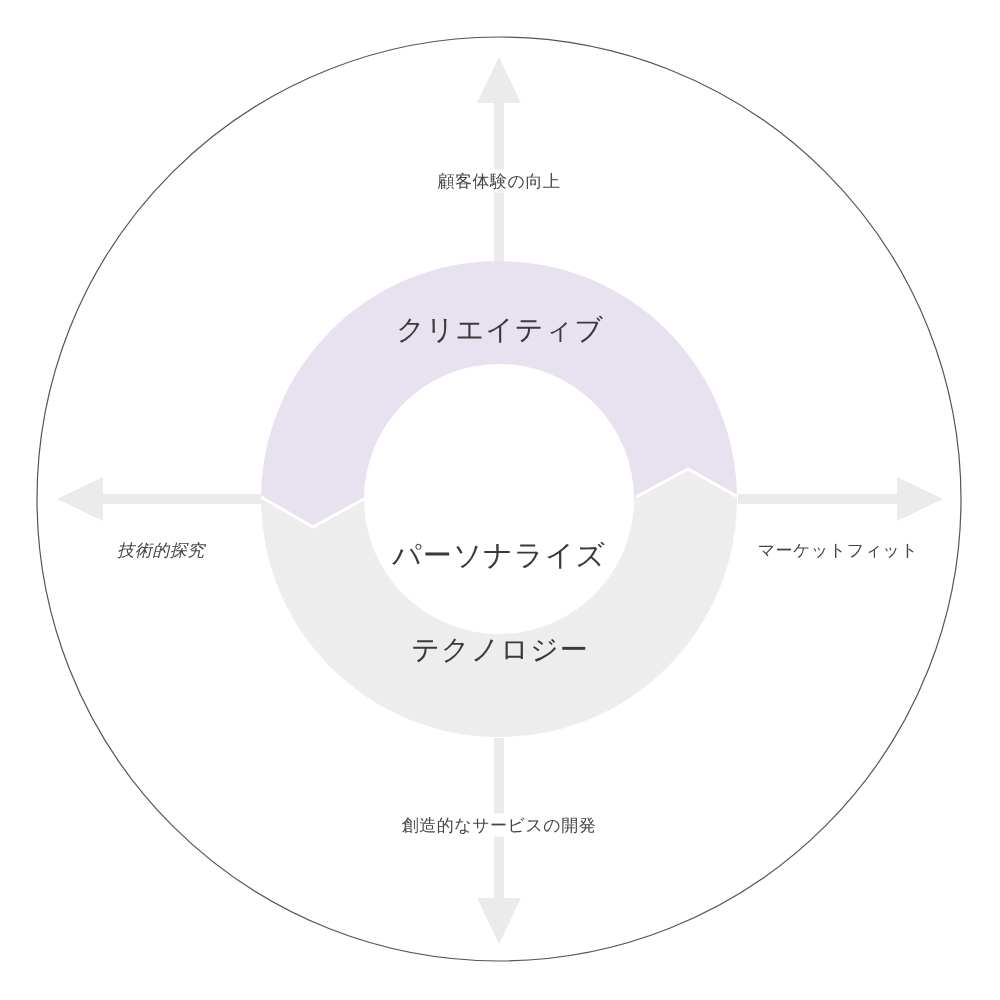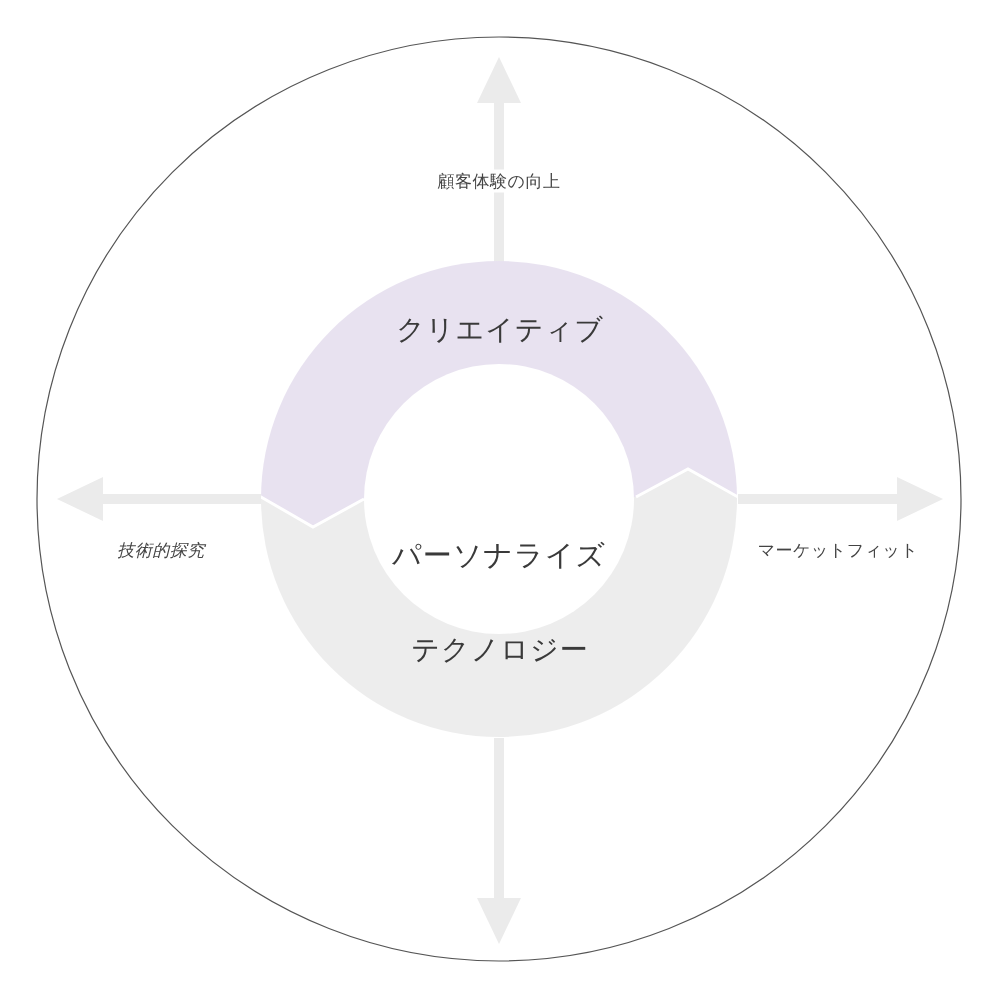--- a/index.html
+++ b/index.html
@@ -44,20 +44,21 @@
     <g mask="url(#donutMask)">
       <rect x="250" y="250" width="500" height="500" fill="#ededed"></rect>
       <polygon points="250,250 750,250 750,497 738,497 688,469 636,497 364,499 313,527 261,497 250,497" fill="#e8e2f0"></polygon>
       <polyline points="250,491 261,497 313,527 364,499" fill="none" stroke="#ffffff" stroke-width="3"></polyline>
       <polyline points="636,497 688,469 738,497 750,504" fill="none" stroke="#ffffff" stroke-width="3"></polyline>
     </g>
   </svg>
 
   
   <div class="lbl axis-lbl" style="left:499px; top:181px;">顧客体験の向上</div>
+  <div class="lbl axis-lbl" style="left:499px; top:825px;">創造的なサービスの開発</div>
   <div class="lbl axis-lbl" style="left:161px; top:550px; background:transparent;font-style:italic;">技術的探究</div>
   <div class="lbl axis-lbl" style="left:838px; top:550px; background:transparent;text-align:right;">マーケットフィット</div>
 
   <div class="lbl ring-lbl" style="left:500px; top:330px;">クリエイティブ</div>
   <div class="lbl ring-lbl" style="left:500px; top:650px;">テクノロジー</div>
 
   <div class="lbl center-lbl" style="left:499px; top:516px;margin-top:40px;">パーソナライズ</div>
 </div>
 
 </body></html>

